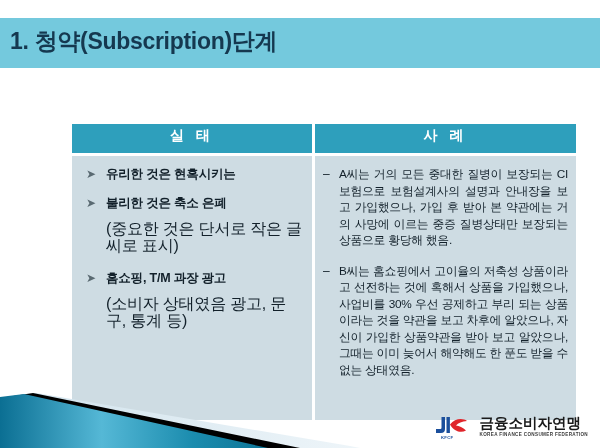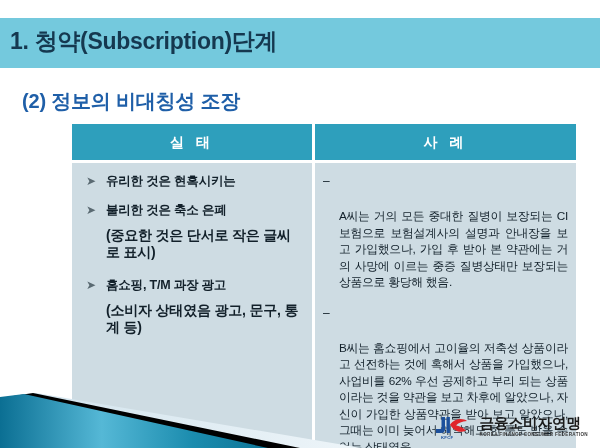--- a/index.html
+++ b/index.html
@@ -60,21 +60,21 @@
     border-spacing: 0;
     table-layout: fixed;
   }
   #content-table th {
     background: #2e9fbc;
     color: #ffffff;
     font-size: 14px;
     font-weight: bold;
     letter-spacing: 4px;
     text-align: center;
-    padding: 10px 0 8px 0;
+    padding: 3px 0 8px 0;
     border-bottom: 3px solid #ffffff;
   }
   #content-table th.col-left  { width: 238px; border-right: 3px solid #ffffff; }
   #content-table th.col-right { width: 259px; text-align: center; }
 
   #content-table td {
     background: #cedce3;
     vertical-align: top;
     padding: 10px 8px 14px 8px;
     height: 240px;
@@ -100,22 +100,22 @@
   .l-bullet-row .ltext {
     flex: 1 1 auto;
     font-size: 12.5px;
     font-weight: bold;
     color: #12202a;
     line-height: 17px;
     letter-spacing: -0.2px;
   }
   .l-note {
     margin: -4px 0 16px 26px;
-    font-size: 14px;
-    font-weight: bold;
+    font-size: 16px;
+    font-weight: normal;
     color: #12202a;
     line-height: 17px;
     letter-spacing: -0.2px;
   }
 
   
   .rtem-list { margin: 0; padding: 0; list-style: none; }
   .r-bullet-row {
     display: flex;
     align-items: flex-start;
@@ -128,21 +128,20 @@
     font-size: 12px;
     line-height: 16.5px;
   }
   .r-bullet-row .rtext {
     flex: 1 1 auto;
     font-size: 11.8px;
     color: #12202a;
     line-height: 16.5px;
     letter-spacing: -0.25px;
     text-align: justify;
-    margin-top: 35px;
   }
 
   
   #deco-band {
     position: absolute;
     left: 0;
     bottom: 0;
     width: 360px;
     height: 56px;
     pointer-events: none;
@@ -177,21 +176,20 @@
   }
 </style>
 </head>
 <body>
 
 <div id="slide">
 
   <div id="title-band"></div>
   <div id="title-text">1. 청약(Subscription)단계</div>
 
-  <div id="subtitle-text">(2) 정보의 비대칭성 조장</div>
 
   <table id="content-table">
     <thead>
       <tr>
         <th class="col-left">실 태</th>
         <th class="col-right">사 례</th>
       </tr>
     </thead>
     <tbody>
       <tr>
@@ -228,21 +226,21 @@
         <td class="col-right">
           <ul class="rtem-list">
 
             <li class="r-bullet-row">
               <span class="dash">–</span>
               <span class="rtext">A씨는 거의 모든 중대한 질병이 보장되는 CI보험으로 보험설계사의 설명과 안내장을 보고 가입했으나, 가입 후 받아 본 약관에는 거의 사망에 이르는 중증 질병상태만 보장되는 상품으로 황당해 했음.</span>
             </li>
 
             <li class="r-bullet-row">
               <span class="dash">–</span>
-              <span class="rtext">B씨는 홈쇼핑에서 고이율의 저축성 상품이라고 선전하는 것에 혹해서 상품을 가입했으나, 사업비를 62% 우선 공제하고 부리 되는 상품이라는 것을 약관을 보고 차후에 알았으나, 자신이 가입한 상품약관을 받아 보고 알았으나, 그때는 이미 늦어서 해약해도 한 푼도 받을 수 없는 상태였음.</span>
+              <span class="rtext">B씨는 홈쇼핑에서 고이율의 저축성 상품이라고 선전하는 것에 혹해서 상품을 가입했으나, 사업비를 30% 우선 공제하고 부리 되는 상품이라는 것을 약관을 보고 차후에 알았으나, 자신이 가입한 상품약관을 받아 보고 알았으나, 그때는 이미 늦어서 해약해도 한 푼도 받을 수 없는 상태였음.</span>
             </li>
 
           </ul>
         </td>
 
       </tr>
     </tbody>
   </table>
 
   <svg id="deco-band" viewBox="0 0 360 56" preserveAspectRatio="none">

